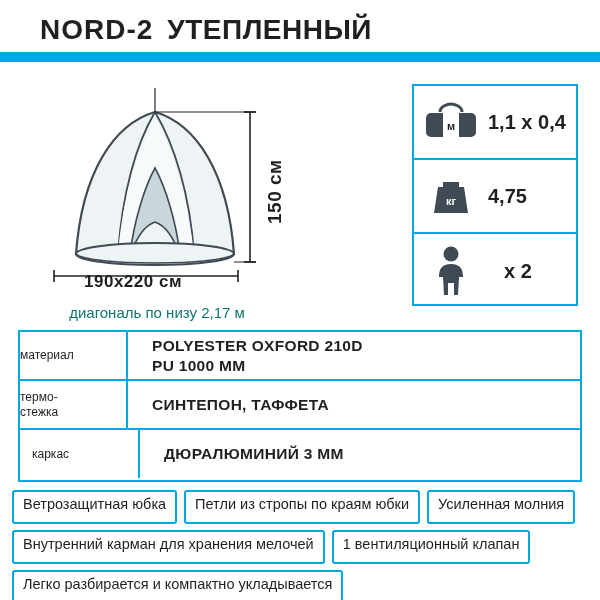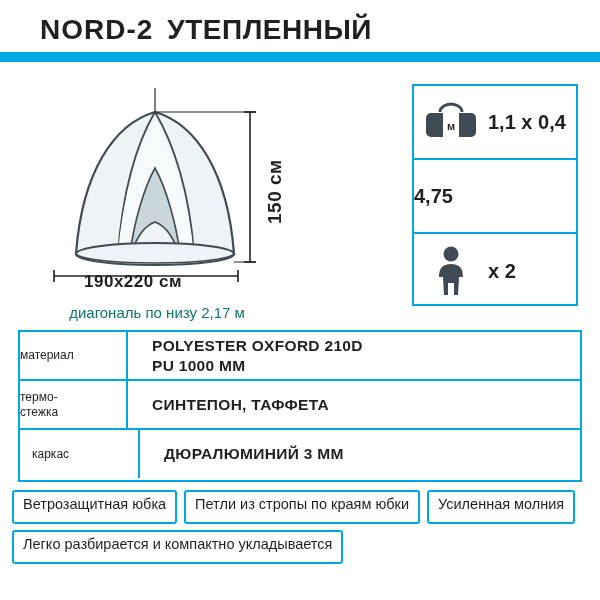--- a/index.html
+++ b/index.html
@@ -109,20 +109,21 @@
   .specrow {
     position: relative;
     height: 74px;
     display: flex;
     align-items: center;
     box-sizing: border-box;
     border-bottom: 2px solid #00a7e5;
   }
   .specrow:last-child {
     border-bottom: none;
+    gap: 16px;
   }
   .spec-icon {
     width: 74px;
     display: flex;
     align-items: center;
     justify-content: center;
     flex: 0 0 74px;
   }
   .spec-val {
     font-size: 20px;
@@ -260,20 +261,27 @@
           <path d="M18 10 C18 4, 26 2, 29 2 C32 2, 40 4, 40 10" fill="none" stroke="#3f4a54" stroke-width="3"></path>
           <rect x="4" y="11" width="50" height="24" rx="5" fill="#3f4a54"></rect>
           <rect x="21" y="11" width="16" height="24" fill="#ffffff"></rect>
           <text x="29" y="28" font-family="Liberation Sans, sans-serif" font-size="11" font-weight="bold" fill="#231f20" text-anchor="middle">м</text>
         </svg>
       </div>
       <div class="spec-val">1,1 x 0,4</div>
     </div>
 
     <div class="specrow">
+      <div class="spec-icon">
+        <svg width="44" height="44" viewBox="0 0 44 44">
+          <path d="M14 8 h16 v5 h-16 z" fill="#3f4a54"></path>
+          <path d="M9 13 h26 l4 26 h-34 z" fill="#3f4a54"></path>
+          <text x="22" y="31" font-family="Liberation Sans, sans-serif" font-size="11" font-weight="bold" fill="#ffffff" text-anchor="middle">кг</text>
+        </svg>
+      </div>
       <div class="spec-val">4,75</div>
     </div>
 
     <div class="specrow">
       <div class="spec-icon">
         <svg width="34" height="52" viewBox="0 0 34 52">
           <circle cx="17" cy="9" r="7.5" fill="#3f4a54"></circle>
           <path d="M17 19 C8 19, 5 24, 5 32 L9 32 L10 50 L14 50 L14 38 L20 38 L20 50 L24 50 L25 32 L29 32 C29 24, 26 19, 17 19 Z" fill="#3f4a54"></path>
         </svg>
       </div>
@@ -321,17 +329,21 @@
 
   </div>
 
   <div class="features">
     <div class="frow">
       <div class="ftag">Ветрозащитная юбка</div>
       <div class="ftag">Петли из стропы по краям юбки</div>
       <div class="ftag">Усиленная молния</div>
     </div>
     <div class="frow">
+      <div class="ftag">Внутренний карман для хранения мелочей</div>
+      <div class="ftag">1 вентиляционный клапан</div>
+    </div>
+    <div class="frow">
       <div class="ftag">Легко разбирается и компактно укладывается</div>
     </div>
   </div>
 
 </div>
 
 </body></html>

